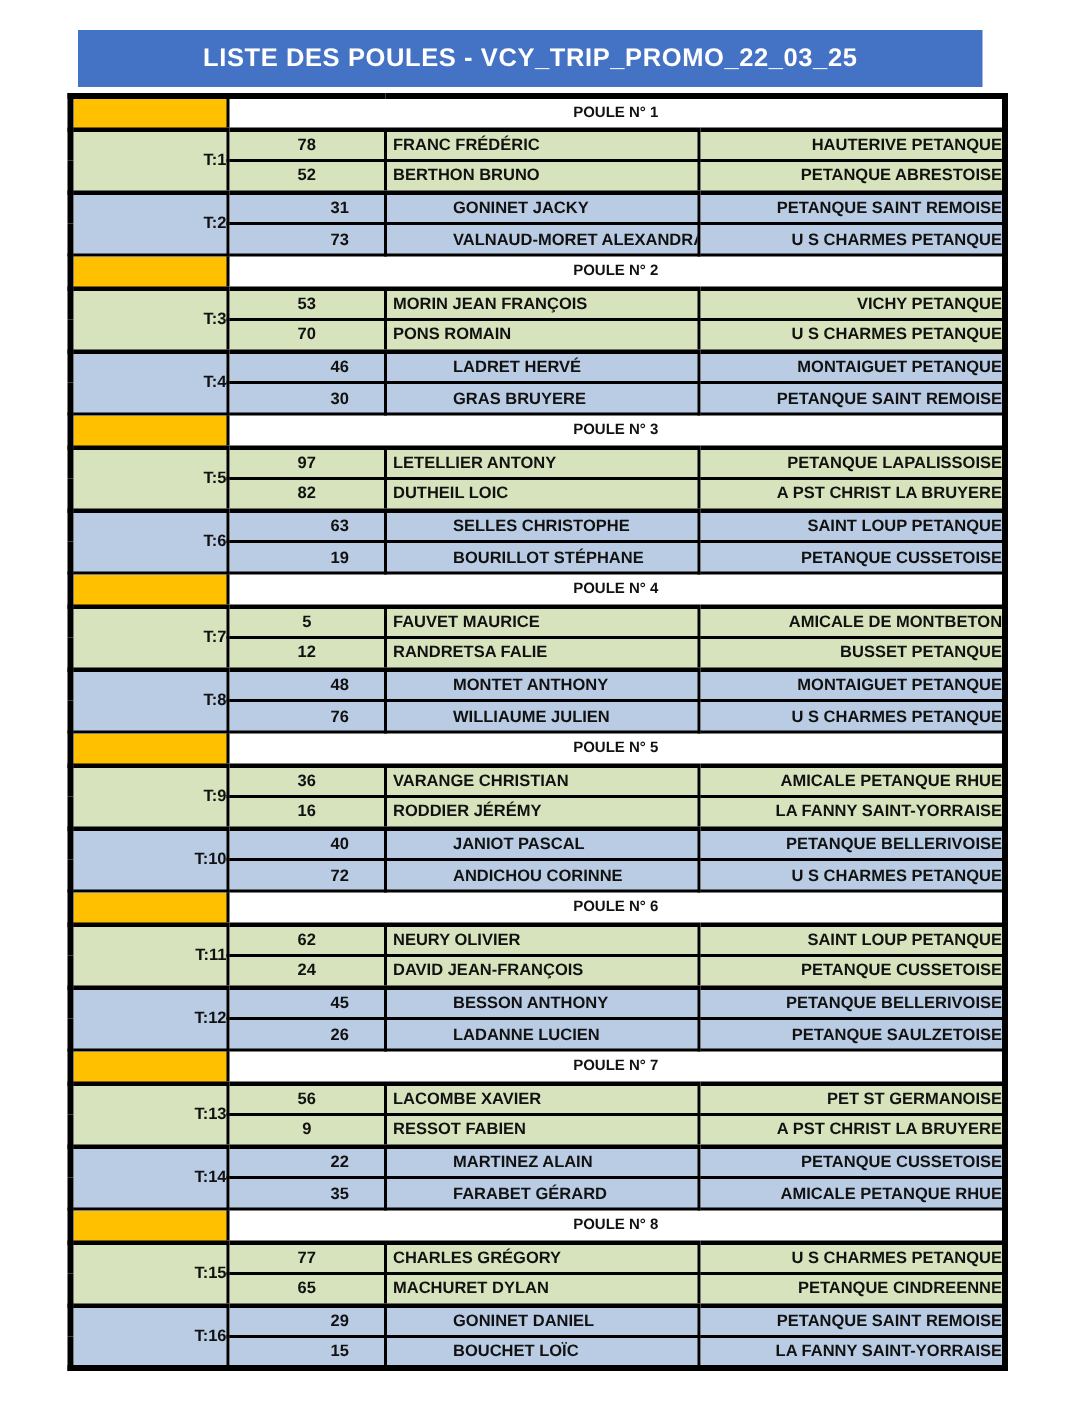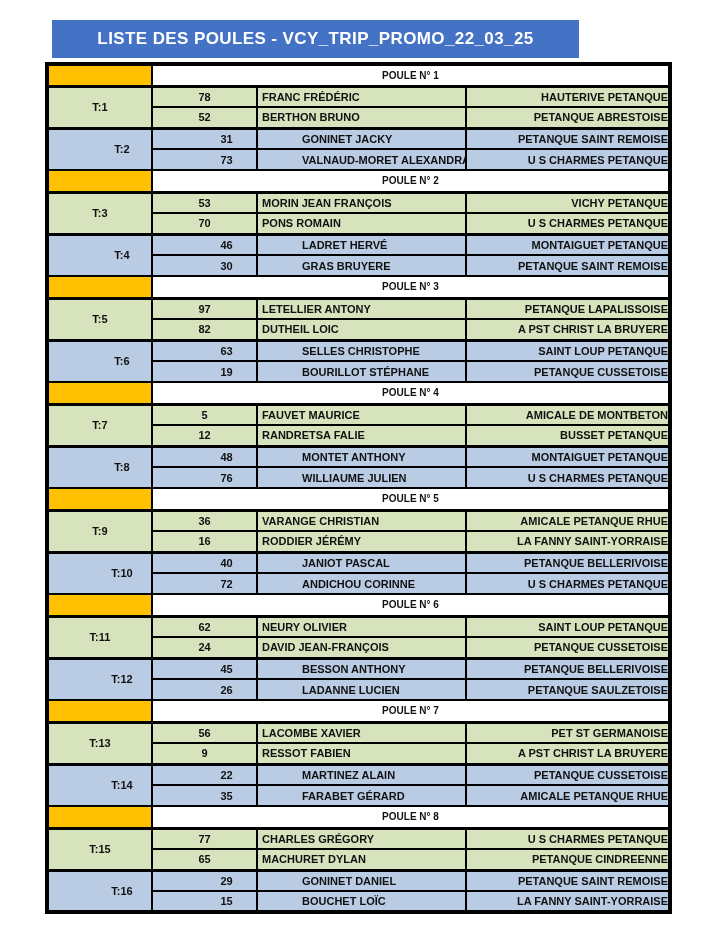--- a/index.html
+++ b/index.html
@@ -13,21 +13,21 @@
     --border:#000000;
   }
   *{box-sizing:border-box;margin:0;padding:0;}
   html,body{background:#FFFFFF;}
   body{
     width:720px;height:935px;overflow:hidden;position:relative;
     font-family:"Liberation Sans", sans-serif;
     -webkit-font-smoothing:antialiased;
   }
   .title-bar{
-    position:absolute;left:52px;top:20px;width:527px;height:38px;
+    position:absolute;left:52px;top:20px;width:603px;height:38px;
     background:var(--title-bar-bg);
     color:var(--title-text);
     display:flex;align-items:center;justify-content:center;
     font-size:17px;font-weight:bold;letter-spacing:0.4px;
   }
   table.pools{
     position:absolute;left:45px;top:62px;
     width:623px;
     border-collapse:collapse;table-layout:fixed;
     border:4px solid var(--border);
@@ -48,21 +48,21 @@
     border-bottom:3px solid var(--border);
   }
   td.pool-label{
     background:var(--pool-header-bg);
     text-align:center;
     font-size:10px;
     border-top:4px solid var(--border);
     border-bottom:3px solid var(--border);
   }
   td.terrain-cell{
-    text-align:center;
+    text-align:right;
     font-size:11px;
     border-right:4px solid var(--border);
   }
   td.player-number{
     text-align:center;
     font-size:11px;
   }
   td.player-name{
     text-align:left;
     font-size:11px;

